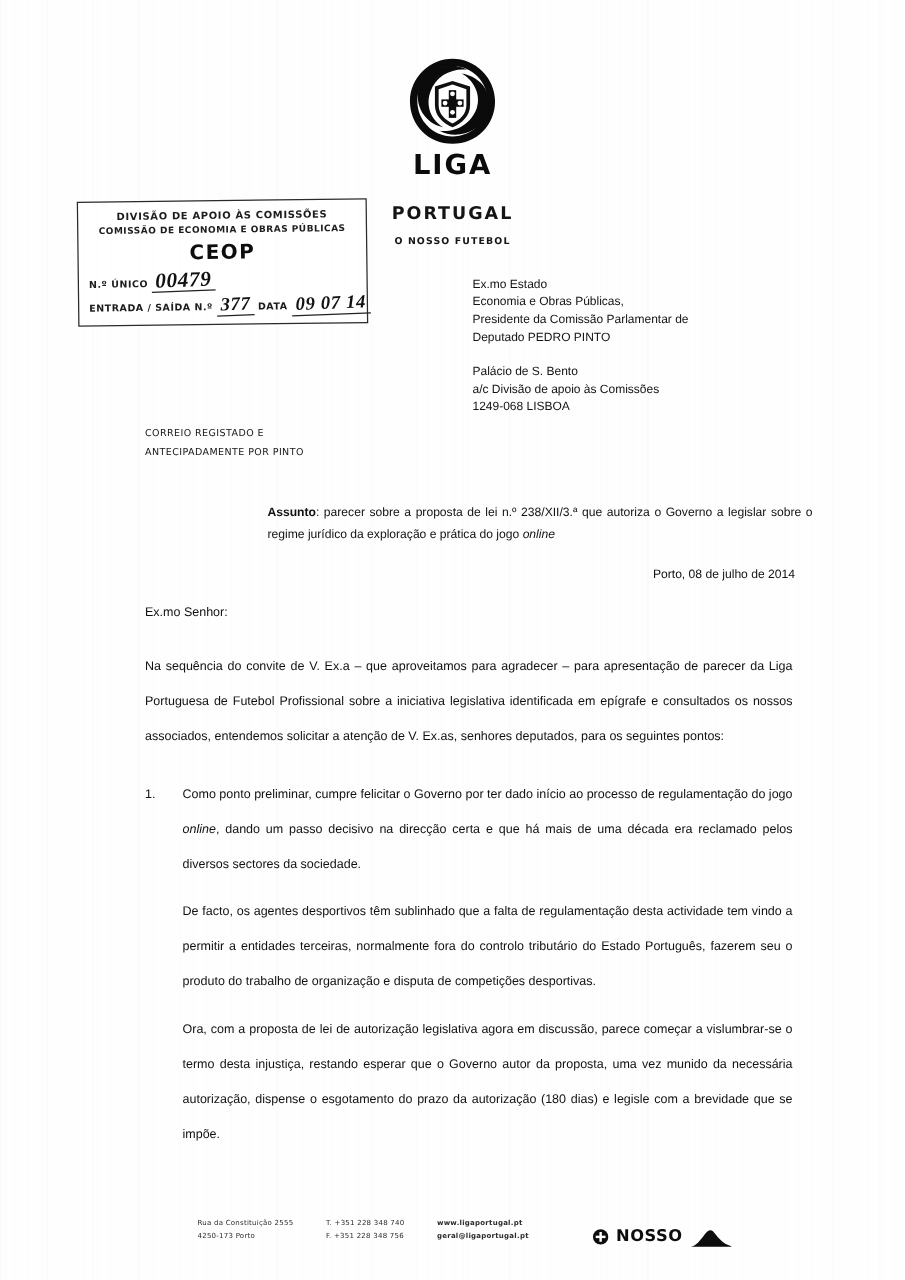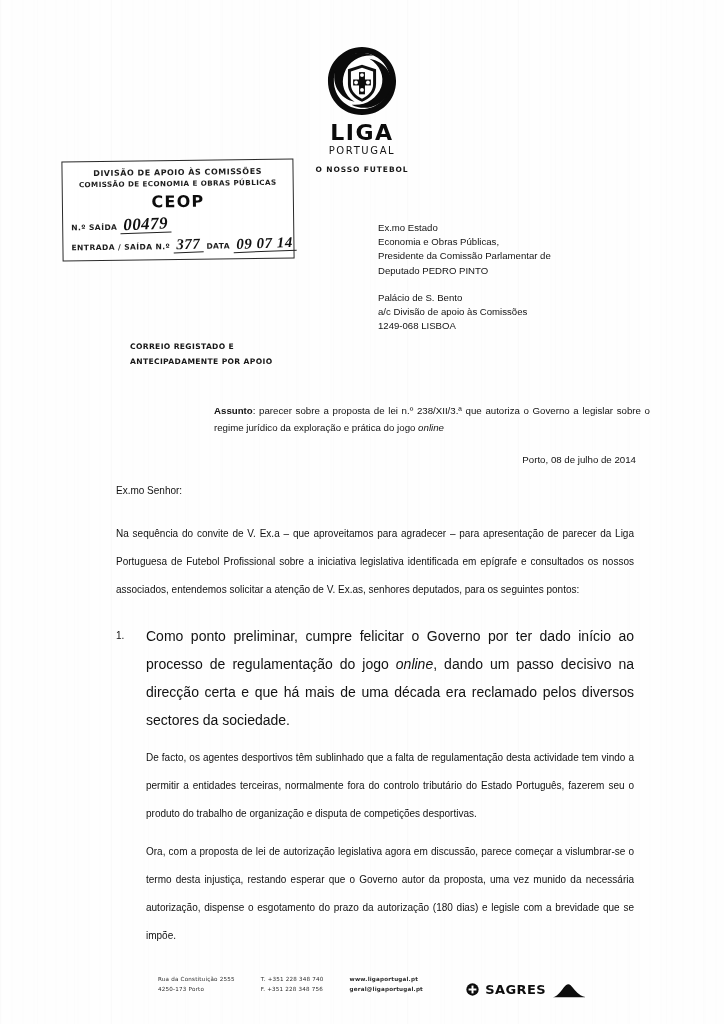--- a/index.html
+++ b/index.html
@@ -53,24 +53,24 @@
     font-family: "DejaVu Sans", sans-serif;
     font-weight: bold;
     font-size: 22px;
     letter-spacing: 1.5px;
     line-height: 1;
     margin-top: 4px;
     color: #0b0b0b;
   }
   .logo-sub {
     font-family: "DejaVu Sans", sans-serif;
-    font-weight: normal;
-    font-size: 10px;
+    font-weight: bold;
+    font-size: 14px;
     letter-spacing: 1.6px;
-    margin-top: 1px;
+    margin-top: 19px;
     color: #141414;
   }
   .logo-tag {
     font-family: "DejaVu Sans", sans-serif;
     font-weight: bold;
     font-size: 7.5px;
     letter-spacing: 0.9px;
     margin-top: 9px;
     color: #161616;
   }
@@ -145,24 +145,24 @@
     width: 300px;
     font-size: 9.6px;
     line-height: 14.2px;
     color: #131313;
   }
   .addressee .gap { height: 13px; }
 
   
   .delivery {
     position: absolute;
-    left: 130px;
+    left: 116px;
     top: 339px;
     font-family: "DejaVu Sans", sans-serif;
-    font-weight: bold;
+    font-weight: normal;
     font-size: 7.6px;
     letter-spacing: 0.35px;
     line-height: 15px;
     color: #161616;
   }
 
   
   .subject {
     position: absolute;
     left: 186px;
@@ -217,21 +217,21 @@
   }
   .num-marker {
     width: 30px;
     flex: 0 0 30px;
     font-size: 10px;
     line-height: 28px;
     color: #111;
   }
   .num-text {
     flex: 1;
-    font-size: 14px;
+    font-size: 10px;
     line-height: 28px;
     text-align: justify;
     color: #111;
   }
   .num-text i { font-style: italic; }
 
   
   .footer {
     position: absolute;
     left: 158px;
@@ -288,21 +288,21 @@
     <div class="logo-word">LIGA</div>
     <div class="logo-sub">PORTUGAL</div>
     <div class="logo-tag">O NOSSO FUTEBOL</div>
   </div>
 
   <div class="stamp">
     <div class="stamp-l1">DIVISÃO DE APOIO ÀS COMISSÕES</div>
     <div class="stamp-l2">COMISSÃO DE ECONOMIA E OBRAS PÚBLICAS</div>
     <div class="stamp-title">CEOP</div>
     <div class="stamp-row">
-      <span>N.º SAÍDA</span>
+      <span>N.º ÚNICO</span>
       <span class="hand">00479</span>
     </div>
     <div class="stamp-row">
       <span>ENTRADA / SAÍDA N.º</span>
       <span class="hand sm">377</span>
       <span>DATA</span>
       <span class="hand sm">09 07 14</span>
     </div>
   </div>
 
@@ -312,21 +312,21 @@
     <div>Presidente da Comissão Parlamentar de</div>
     <div>Deputado PEDRO PINTO</div>
     <div class="gap"></div>
     <div>Palácio de S. Bento</div>
     <div>a/c Divisão de apoio às Comissões</div>
     <div>1249-068 LISBOA</div>
   </div>
 
   <div class="delivery">
     <div>CORREIO REGISTADO E</div>
-    <div>ANTECIPADAMENTE POR APOIO</div>
+    <div>ANTECIPADAMENTE POR PINTO</div>
   </div>
 
   <div class="subject">
     <b>Assunto</b><span>: parecer sobre a proposta de lei n.º 238/XII/3.ª que autoriza o Governo a legislar sobre o regime jurídico da exploração e prática do jogo </span><i>online</i>
   </div>
 
   <div class="dateline">Porto, 08 de julho de 2014</div>
 
   <div class="salutation">Ex.mo Senhor:</div>
 
@@ -361,19 +361,19 @@
       <div class="bold">geral@ligaportugal.pt</div>
     </div>
   </div>
 
   <div class="sponsor">
     <svg width="13" height="13" viewBox="0 0 40 40">
       <circle cx="20" cy="20" r="19" fill="#0d0d0d"></circle>
       <rect x="17" y="8" width="6" height="24" fill="#ffffff"></rect>
       <rect x="8" y="17" width="24" height="6" fill="#ffffff"></rect>
     </svg>
-    <span class="sponsor-name">SAGRES</span>
+    <span class="sponsor-name">NOSSO</span>
     <svg width="34" height="17" viewBox="0 0 100 50">
       <path d="M2 48 C14 46 22 36 34 20 C40 11 48 6 54 12 C62 20 70 34 84 42 C90 45 96 46 98 48 Z" fill="#0d0d0d"></path>
     </svg>
   </div>
 
 </div>
 
 </body></html>

